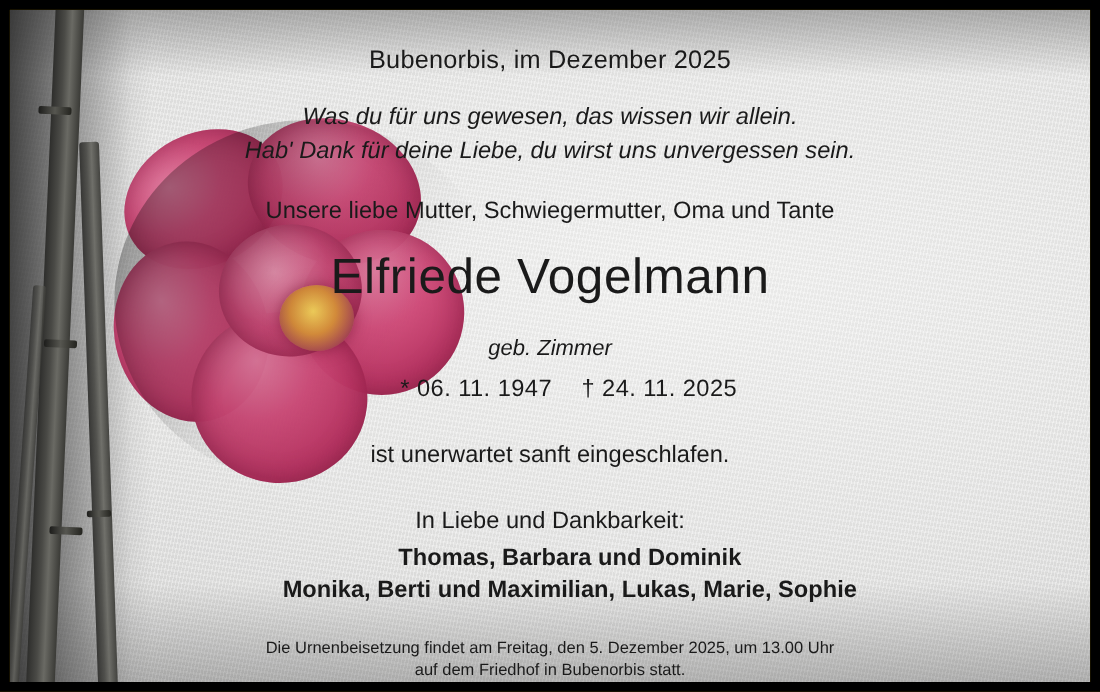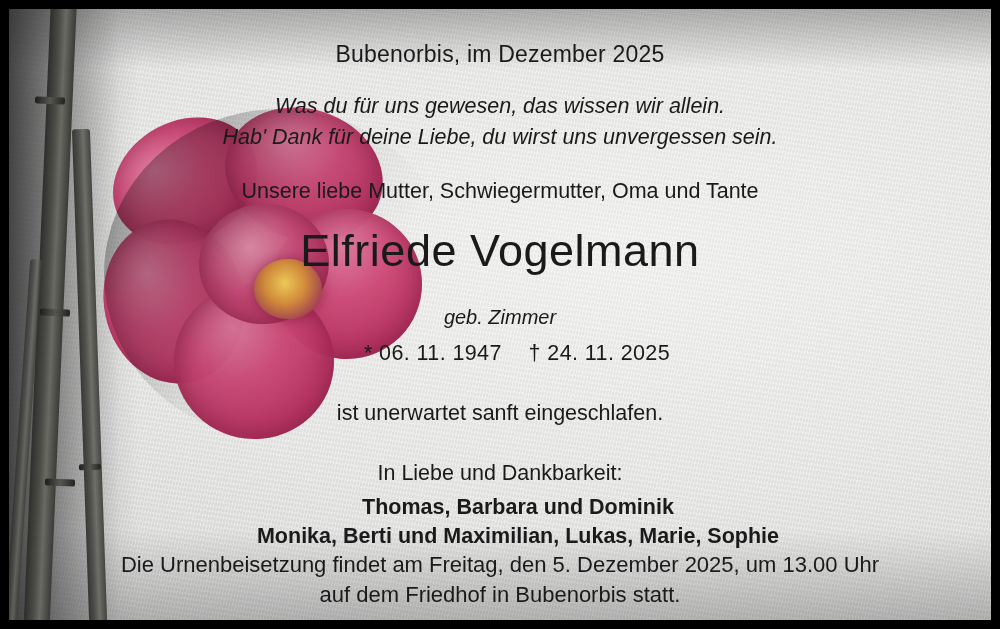--- a/index.html
+++ b/index.html
@@ -159,21 +159,22 @@
     font-size: 21.5px;
   }
   .family {
     margin-top: 7px;
     font-weight: bold;
     font-size: 21.5px;
     line-height: 1.33;
     padding-left: 36px;
   }
   .funeral {
-    font-size: 22px;
+    margin-top: 30px;
+    font-size: 15px;
     line-height: 1.33;
   }
 </style>
 </head>
 <body>
 
 <div class="obituary">
 
   <div class="bg-base"></div>
   <div class="bg-texture"></div>

